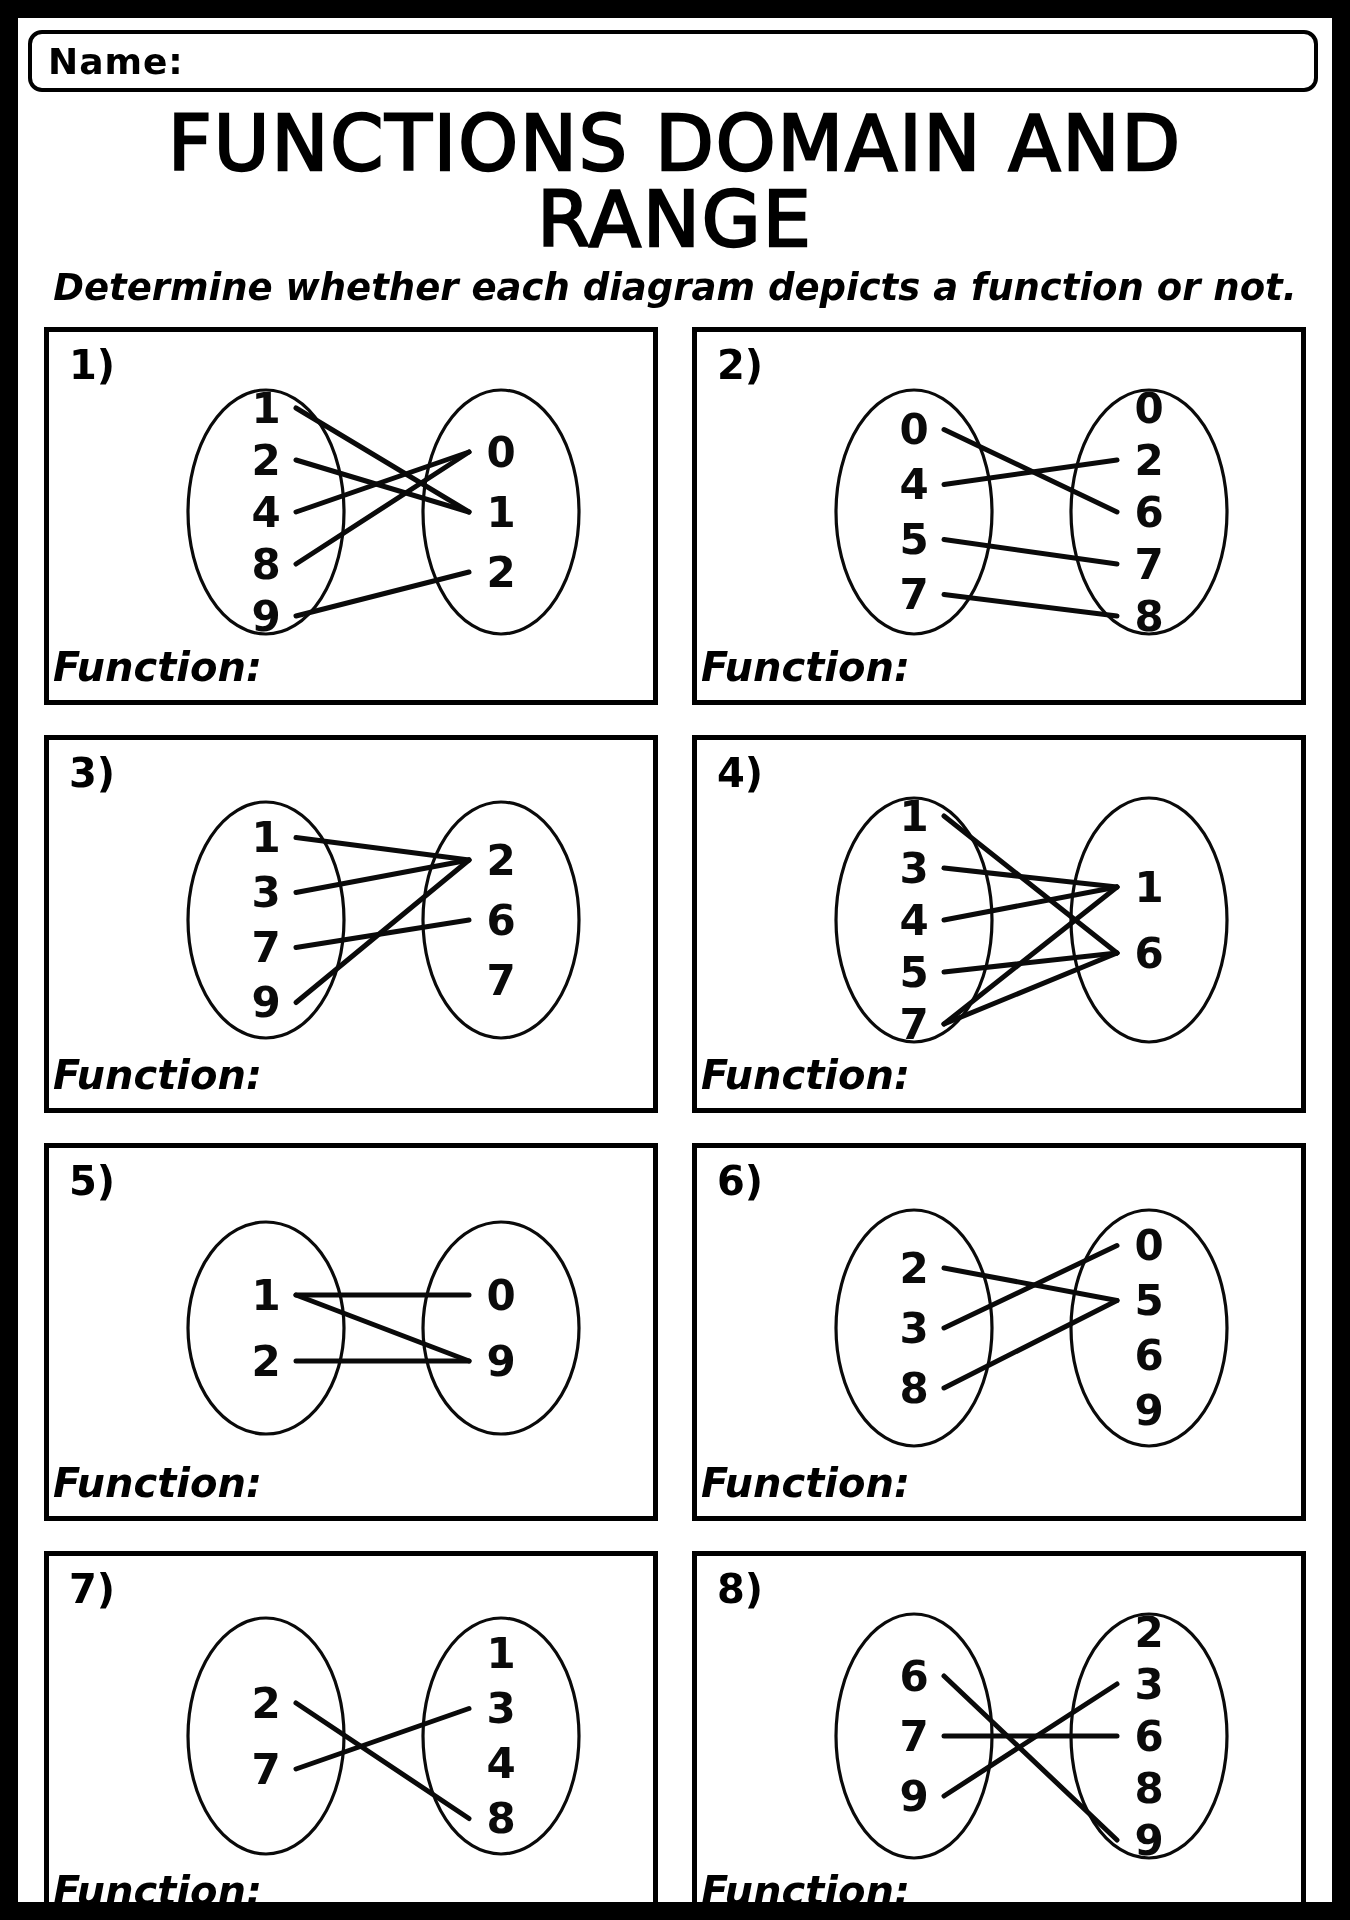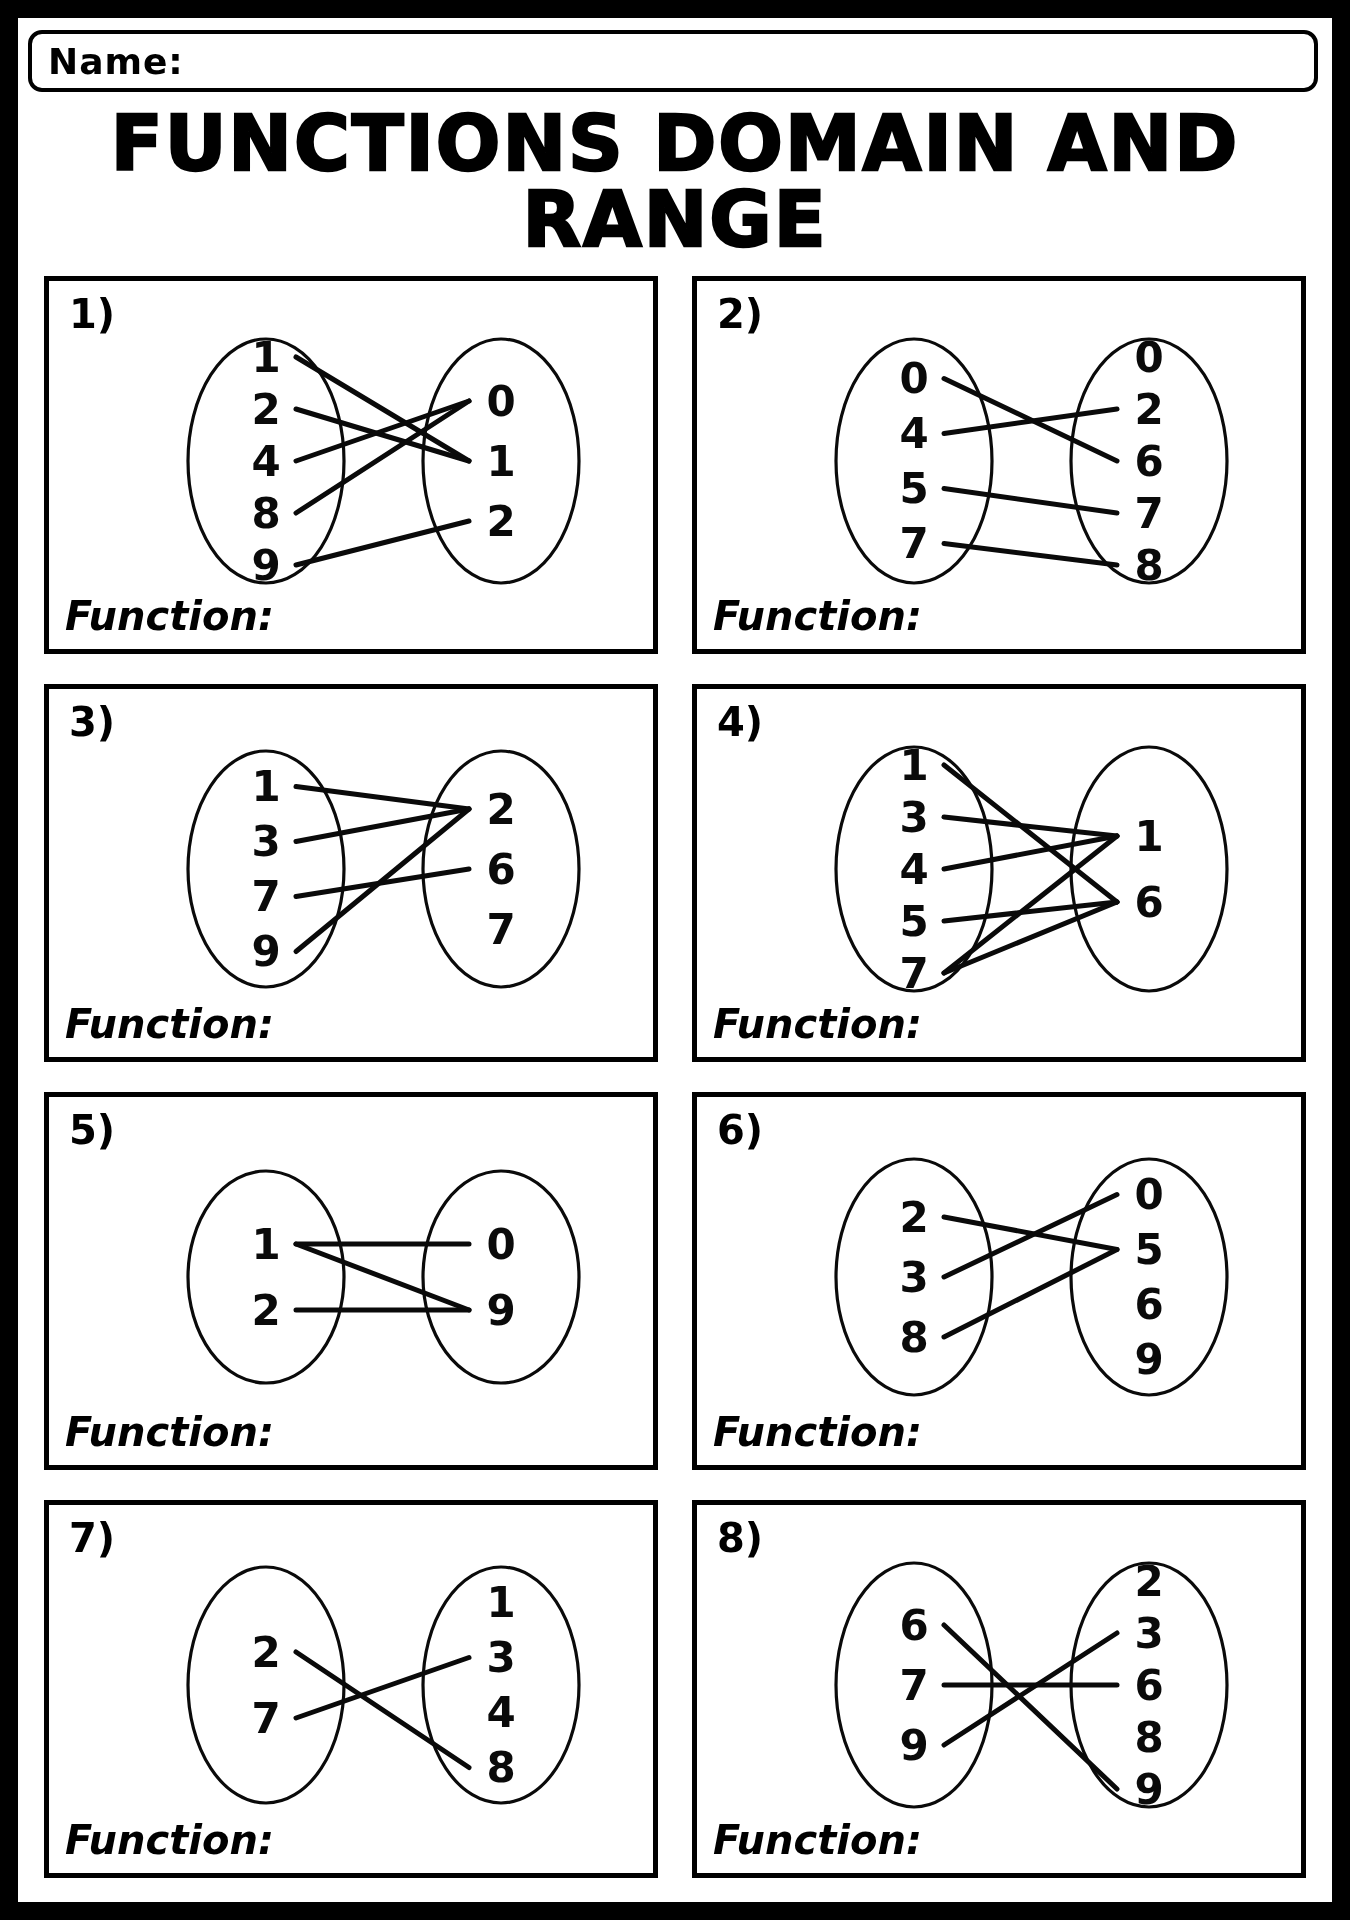--- a/index.html
+++ b/index.html
@@ -11,21 +11,21 @@
   }
   .header-row { display:flex; gap:32px; margin:12px 14px 0 10px; }
   .field-box {
     border:4px solid #000; border-radius:14px; height:62px;
     display:flex; align-items:center; padding:0 16px; box-sizing:border-box;
     font-size:36px; font-weight:700; letter-spacing:1px;
   }
   .name-box { flex:1.58; }
   .date-box { flex:1; }
   .title {
-    text-align:center; font-size:76px; font-weight:700; line-height:1.0;
+    text-align:center; font-size:76px; font-weight:400; line-height:1.0;
     margin-top:14px; letter-spacing:2px;
     -webkit-text-stroke:2.5px #000;
     font-family:"DejaVu Sans", sans-serif;
   }
   .subtitle {
     text-align:center; font-size:37px; font-style:italic; font-weight:700;
     margin-top:8px; font-family:"DejaVu Sans", sans-serif;
   }
   .grid {
     display:grid; grid-template-columns:1fr 1fr;
@@ -34,36 +34,37 @@
   .problem-box {
     border:5px solid #000; height:378px; box-sizing:border-box;
     position:relative; background:#fff;
   }
   .problem-number { font-size:40px; font-weight:800; padding:10px 0 0 20px; }
   svg.diagram { display:block; margin:-4px auto 0 auto; }
   svg.diagram text {
     font-family:"DejaVu Sans", sans-serif; font-weight:700; font-size:42px;
     fill:#0a0a0a; text-anchor:middle; dominant-baseline:central;
   }
-  .function-row { position:absolute; left:16px; bottom:10px; display:flex; align-items:flex-start; }
+  .function-row { position:absolute; left:4px; bottom:10px; display:flex; align-items:flex-start; }
   .function-label { font-size:40px; font-style:italic; font-weight:700; }
   .answer-blank { display:inline-block; width:180px; height:44px; }
 </style>
 </head>
 <body>
 
 <div class="page">
 
   <div class="header-row">
     <div class="field-box name-box">
       <span>Name:</span>
     </div>
   </div>
 
   <div class="title">FUNCTIONS DOMAIN AND RANGE</div>
+  <div class="subtitle">Determine whether each diagram depicts a function or not.</div>
 
   <div class="grid">
 
     <div class="problem-box">
       <div class="problem-number">1)</div>
       <svg class="diagram" width="600" height="252">
           <ellipse cx="215" cy="128" rx="78" ry="122" fill="none" stroke="#0a0a0a" stroke-width="3.2"></ellipse>
           <ellipse cx="450" cy="128" rx="78" ry="122" fill="none" stroke="#0a0a0a" stroke-width="3.2"></ellipse>
           <line x1="245" y1="24" x2="418" y2="128" stroke="#0a0a0a" stroke-width="5" stroke-linecap="round"></line>
           <line x1="245" y1="76" x2="418" y2="128" stroke="#0a0a0a" stroke-width="5" stroke-linecap="round"></line>

